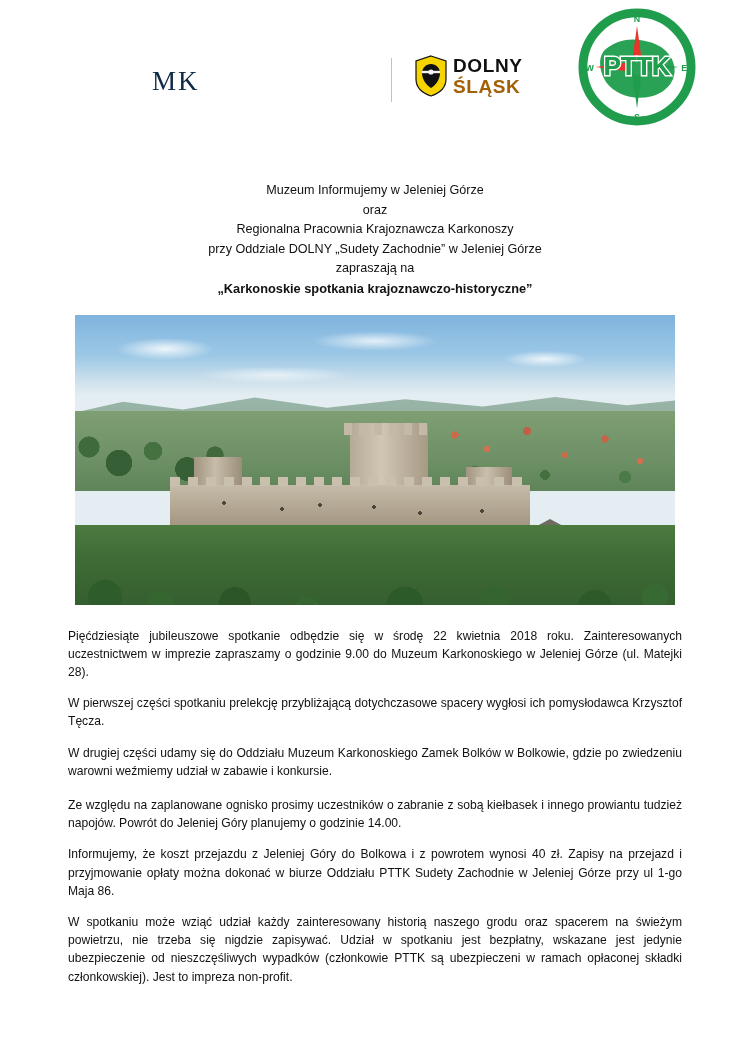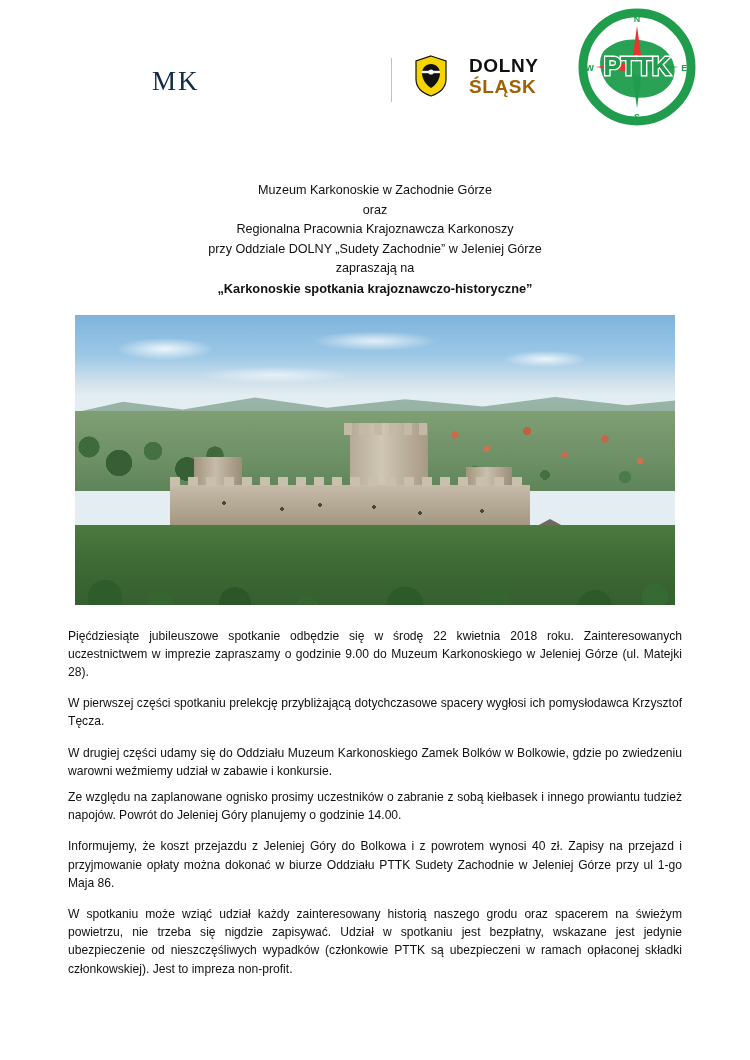--- a/index.html
+++ b/index.html
@@ -80,21 +80,21 @@
     width: 1px;
     height: 44px;
     background: #b9c3cc;
   }
   .logo-ds {
     position: absolute;
     left: 345px;
     top: 55px;
     display: flex;
     align-items: center;
-    gap: 20px;
+    gap: 4px;
   }
   .ds-eagle {
     width: 36px;
     height: 42px;
   }
   .ds-text .dl1 {
     font-size: 19px;
     font-weight: bold;
     color: #111;
     letter-spacing: .6px;
@@ -272,21 +272,21 @@
 
   
   .body-copy {
     margin-top: 22px;
     font-size: 12.1px;
     line-height: 18.2px;
     text-align: justify;
     color: #111;
   }
   .body-copy p { margin: 0 0 13px 0; }
-  .body-copy p.tight { margin-bottom: 8px; }
+  .body-copy p.tight { margin-bottom: 16px; }
 </style>
 </head>
 <body>
 
 <div class="page">
 
   <div class="logo-band">
 
     <div class="logo-mk">
       <div class="mk-mark">
@@ -320,21 +320,21 @@
       <text x="60" y="68" text-anchor="middle" font-family="Liberation Sans, sans-serif" font-size="26" font-weight="bold" fill="#1f9d4d" stroke="#ffffff" stroke-width="3" paint-order="stroke">PTTK</text>
       <text x="60" y="68" text-anchor="middle" font-family="Liberation Sans, sans-serif" font-size="26" font-weight="bold" fill="#1f9d4d">PTTK</text>
       <text x="60" y="14" text-anchor="middle" font-size="9" font-weight="bold" fill="#1f9d4d">N</text>
       <text x="60" y="114" text-anchor="middle" font-size="9" font-weight="bold" fill="#1f9d4d">S</text>
       <text x="12" y="64" text-anchor="middle" font-size="9" font-weight="bold" fill="#1f9d4d">W</text>
       <text x="108" y="64" text-anchor="middle" font-size="9" font-weight="bold" fill="#1f9d4d">E</text>
     </svg>
   </div>
 
   <div class="header-text">
-    <div>Muzeum Karkonoskie w Zachodnie Górze</div>
+    <div>Muzeum Informujemy w Jeleniej Górze</div>
     <div>oraz</div>
     <div>Regionalna Pracownia Krajoznawcza Karkonoszy</div>
     <div>przy Oddziale DOLNY „Sudety Zachodnie” w Jeleniej Górze</div>
     <div>zapraszają na</div>
     <div class="strong">„Karkonoskie spotkania krajoznawczo-historyczne”</div>
   </div>
 
   <div class="photo-wrap">
     <div class="photo">
       <div class="sky-clouds"></div>

